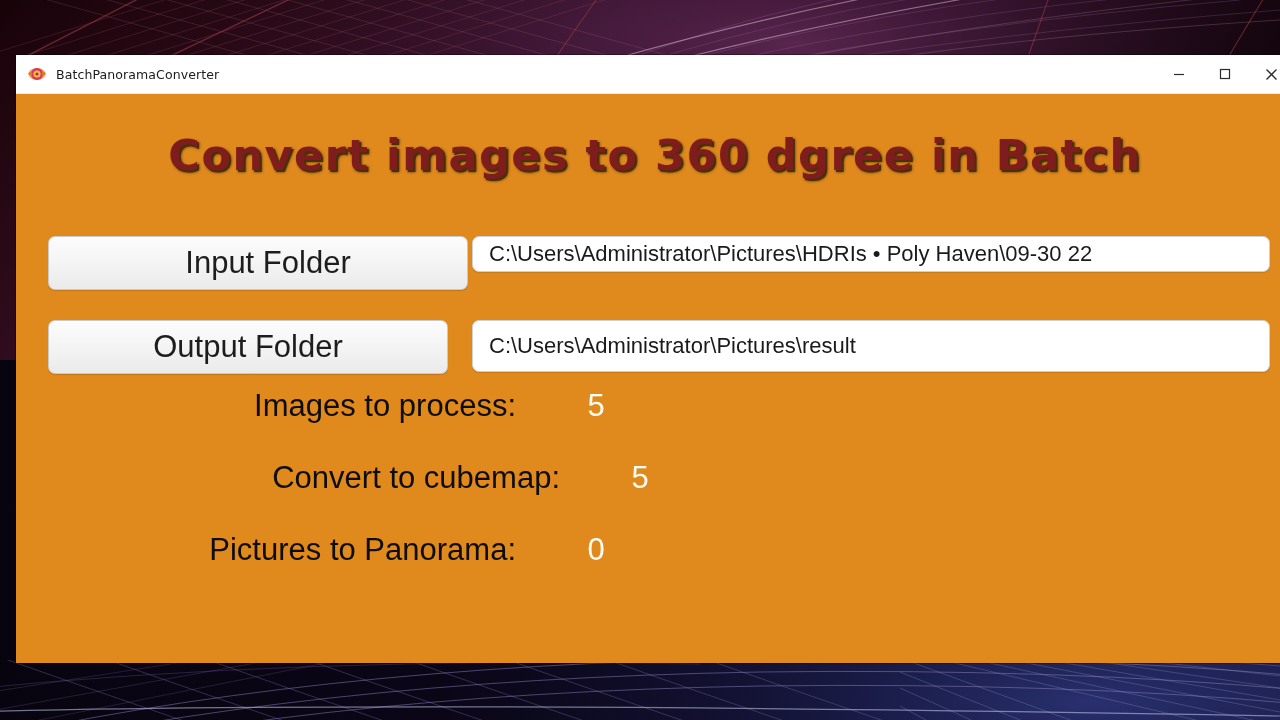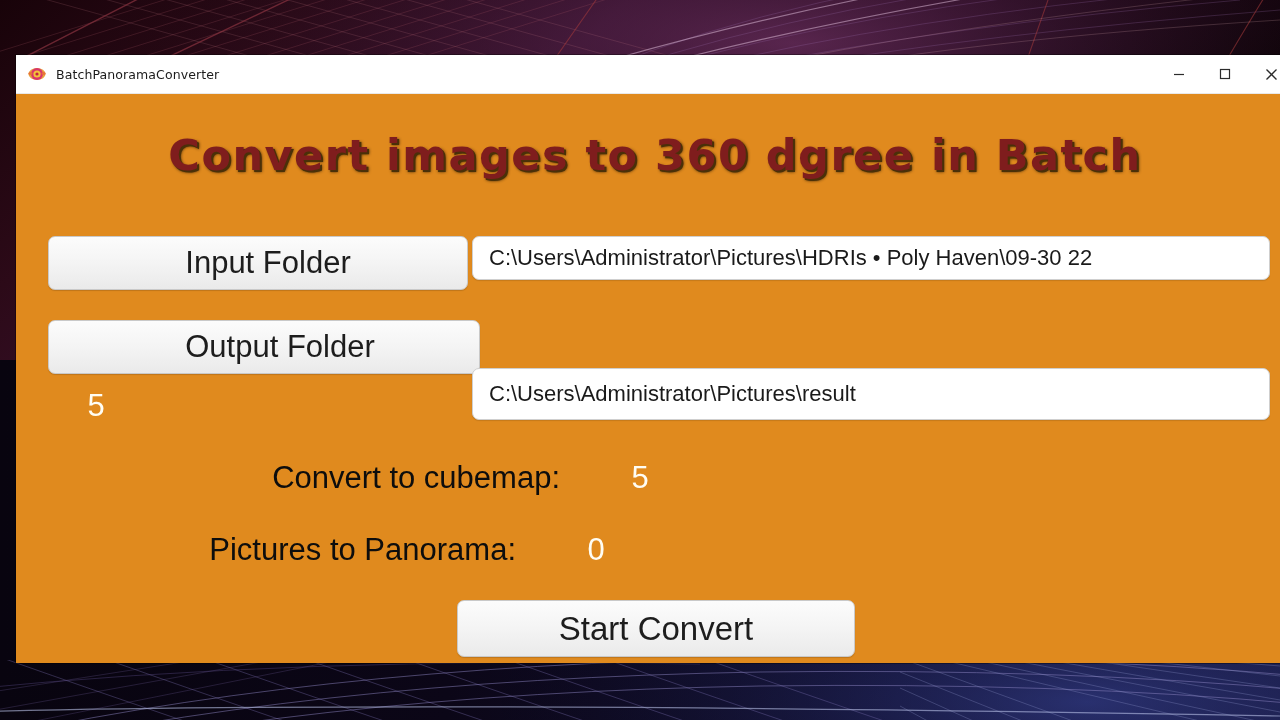--- a/index.html
+++ b/index.html
@@ -142,42 +142,40 @@
     width: 398px;
     height: 52px;
     font-size: 31px;
     padding-left: 20px;
   }
   #input-folder-field {
     position: absolute;
     left: 456px;
     top: 142px;
     width: 798px;
-    height: 44px;
+    height: 36px;
     font-size: 22px;
   }
 
   
   #output-folder-button {
     position: absolute;
     left: 32px;
     top: 226px;
     width: 398px;
     height: 52px;
     font-size: 31px;
-    padding-left: 32px;
   }
   #output-folder-field {
     position: absolute;
     left: 456px;
     top: 226px;
     width: 798px;
     height: 52px;
     font-size: 22px;
-    margin-top: 48px;
   }
 
   
   .stat-row {
     position: absolute;
     left: 0px;
     width: 700px;
     height: 44px;
     display: flex;
     align-items: center;
@@ -387,27 +385,27 @@
 
     <div id="app-heading">Convert images to 360 dgree in Batch</div>
 
     <div class="btn" id="input-folder-button">Input Folder</div>
     <div class="textfield" id="input-folder-field" title="Input folder path">C:\Users\Administrator\Pictures\HDRIs • Poly Haven\09-30 22</div>
 
     <div class="btn" id="output-folder-button">Output Folder</div>
     <div class="textfield" id="output-folder-field" title="Output folder path">C:\Users\Administrator\Pictures\result</div>
 
     <div class="stat-row" id="stat-row-0">
+      <div class="stat-label">Images to process:</div>
       <div class="stat-value">5</div>
     </div>
     <div class="stat-row" id="stat-row-1">
       <div class="stat-label">Convert to cubemap:</div>
       <div class="stat-value">5</div>
     </div>
     <div class="stat-row" id="stat-row-2">
       <div class="stat-label">Pictures to Panorama:</div>
       <div class="stat-value">0</div>
     </div>
 
-    <div class="btn" id="start-convert-button">Start Convert</div>
 
   </div>
 </div>
 
 </body></html>

